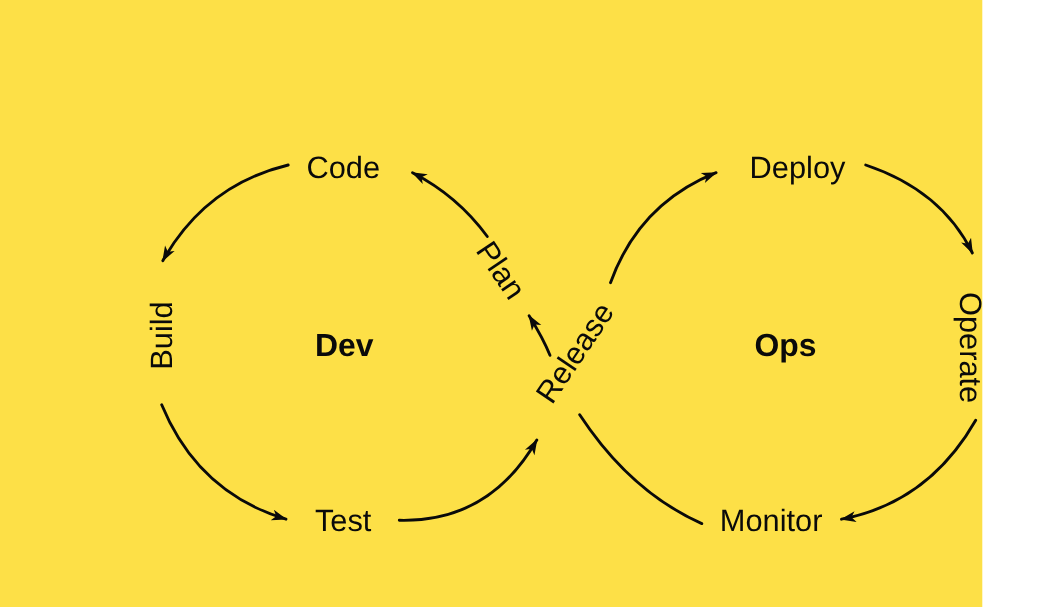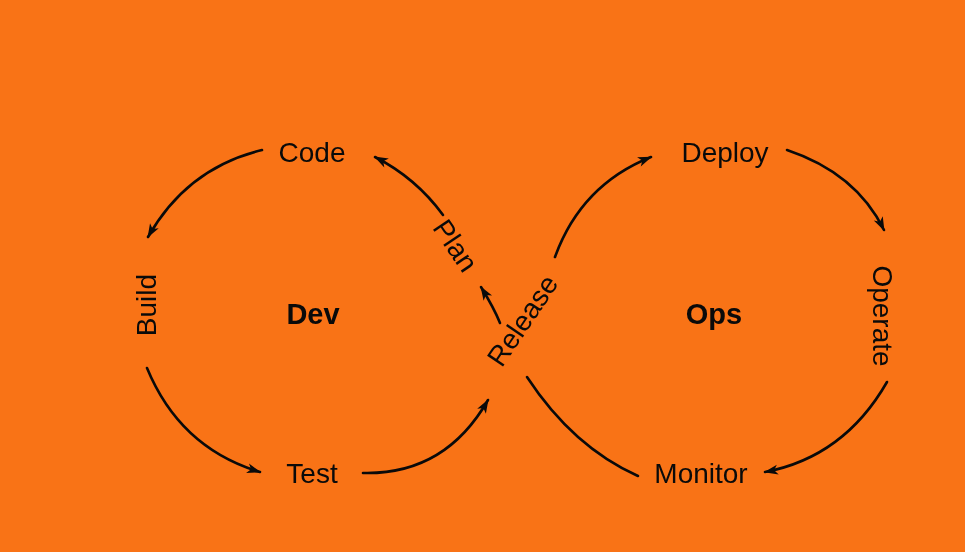--- a/index.html
+++ b/index.html
@@ -2,23 +2,23 @@
 <html><head>
 <meta charset="utf-8">
 <style>
   html, body {
     margin: 0;
     padding: 0;
     background: #ffffff;
   }
   .stage {
     position: relative;
-    width: 965px;
+    width: 893px;
     height: 552px;
-    background: #f97316;
+    background: #fde047;
     overflow: hidden;
     font-family: "Liberation Sans", sans-serif;
   }
   svg text {
     font-family: "Liberation Sans", sans-serif;
     fill: #0a0a0a;
   }
   .stage-label {
     font-size: 28px;
     font-weight: 400;

